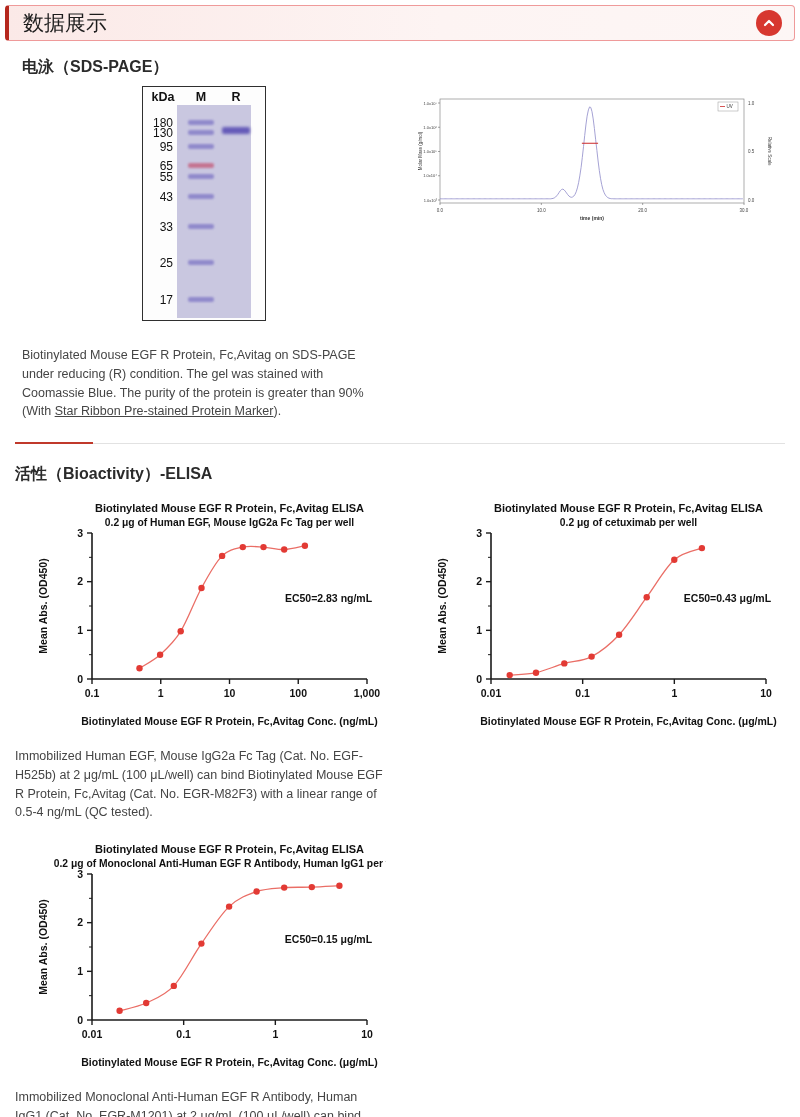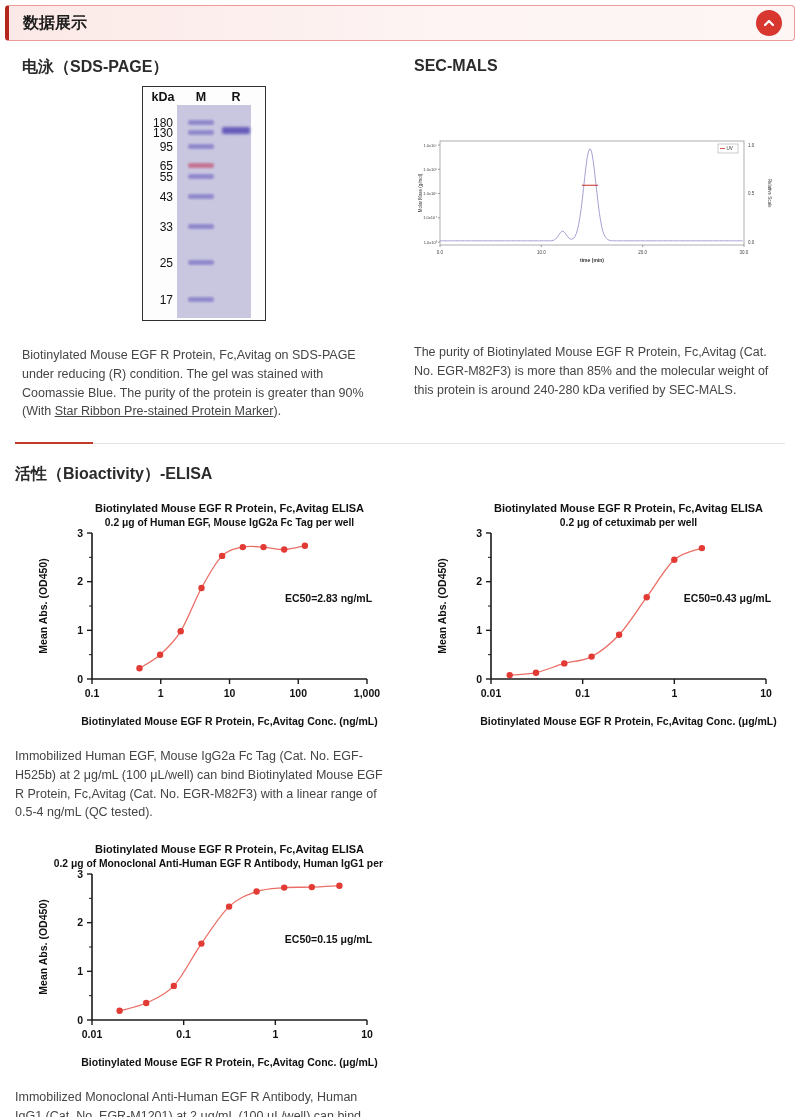--- a/index.html
+++ b/index.html
@@ -17,21 +17,21 @@
     height: 36px;
     border: 1px solid #ef9a9a;
     border-left: 4px solid #b5271d;
     border-radius: 4px;
     background: linear-gradient(90deg, #fbe9e7 0%, #fdf4f3 55%, #fdf6f5 100%);
     display: flex;
     align-items: center;
     justify-content: space-between;
     padding: 0 12px 0 14px;
   }
-  .panel-header h1 { font-size: 16px; font-weight: 700; color: #1c1c1c; }
+  .panel-header h1 { font-size: 21px; font-weight: 400; color: #1c1c1c; }
   .collapse-btn {
     width: 26px; height: 26px; border-radius: 50%;
     background: #d7372f; border: none; cursor: pointer;
     display: flex; align-items: center; justify-content: center;
     flex: 0 0 auto;
   }
 
   
   .cols { display: grid; grid-template-columns: 1fr 1fr; column-gap: 28px; padding: 0 22px; }
   .sec-title { font-size: 16px; font-weight: 700; color: #2b2b2b; margin: 16px 0 8px 0; }
@@ -102,21 +102,20 @@
             <span class="ladder-label" style="left:1px;top:169px;">25</span>
             <div class="band" style="left:45px;top:173px;width:26px;height:5px;background:#837bc7;opacity:.8;"></div>
             <span class="ladder-label" style="left:1px;top:206px;">17</span>
             <div class="band" style="left:45px;top:210px;width:26px;height:5px;background:#837bc7;opacity:.8;"></div>
             <div class="band" style="left:79px;top:40px;width:28px;height:7px;background:#5b50b5;opacity:.9;filter:blur(1.4px);"></div>
           </div>
       </div>
       <p class="caption"><span>Biotinylated Mouse EGF R Protein, Fc,Avitag on SDS-PAGE under reducing (R) condition. The gel was stained with Coomassie Blue. The purity of the protein is greater than 90% (With </span><span class="link">Star Ribbon Pre-stained Protein Marker</span><span>).</span></p>
     </div>
     <div>
-      <h2 class="sec-title">SEC-MALS</h2>
       <div class="figwrap">
         <figure style="position:absolute;top:48px;left:0;"><svg width="372" height="140" viewBox="0 0 372 140">
               <rect x="26" y="10" width="304" height="104" fill="#ffffff" stroke="#8a8a8a" stroke-width="0.7"></rect>
               <polyline points="26.0,109.8 27.2,109.8 28.4,109.8 29.6,109.8 30.9,109.8 32.1,109.8 33.3,109.8 34.5,109.8 35.7,109.8 36.9,109.8 38.2,109.8 39.4,109.8 40.6,109.8 41.8,109.8 43.0,109.8 44.2,109.8 45.5,109.8 46.7,109.8 47.9,109.8 49.1,109.8 50.3,109.8 51.5,109.8 52.8,109.8 54.0,109.8 55.2,109.8 56.4,109.8 57.6,109.8 58.8,109.8 60.0,109.8 61.3,109.8 62.5,109.8 63.7,109.8 64.9,109.8 66.1,109.8 67.3,109.8 68.6,109.8 69.8,109.8 71.0,109.8 72.2,109.8 73.4,109.8 74.6,109.8 75.9,109.8 77.1,109.8 78.3,109.8 79.5,109.8 80.7,109.8 81.9,109.8 83.2,109.8 84.4,109.8 85.6,109.8 86.8,109.8 88.0,109.8 89.2,109.8 90.4,109.8 91.7,109.8 92.9,109.8 94.1,109.8 95.3,109.8 96.5,109.8 97.7,109.8 99.0,109.8 100.2,109.8 101.4,109.8 102.6,109.8 103.8,109.8 105.0,109.8 106.3,109.8 107.5,109.8 108.7,109.8 109.9,109.8 111.1,109.8 112.3,109.8 113.6,109.8 114.8,109.8 116.0,109.8 117.2,109.8 118.4,109.8 119.6,109.8 120.8,109.8 122.1,109.8 123.3,109.8 124.5,109.8 125.7,109.8 126.9,109.8 128.1,109.8 129.4,109.8 130.6,109.8 131.8,109.8 133.0,109.8 134.2,109.8 135.4,109.8 136.7,109.8 137.9,109.6 139.1,109.4 140.3,108.9 141.5,108.1 142.7,106.8 144.0,105.2 145.2,103.3 146.4,101.6 147.6,100.5 148.8,100.1 150.0,100.8 151.2,102.1 152.5,103.9 153.7,105.6 154.9,107.0 156.1,107.9 157.3,108.3 158.5,108.0 159.8,107.1 161.0,105.4 162.2,102.8 163.4,98.9 164.6,93.7 165.8,86.9 167.1,78.4 168.3,68.5 169.5,57.7 170.7,46.5 171.9,36.0 173.1,27.2 174.4,20.9 175.6,17.9 176.8,18.5 178.0,22.7 179.2,29.9 180.4,39.4 181.6,50.2 182.9,61.4 184.1,72.0 185.3,81.4 186.5,89.3 187.7,95.6 188.9,100.4 190.2,103.8 191.4,106.1 192.6,107.6 193.8,108.6 195.0,109.2 196.2,109.5 197.5,109.7 198.7,109.7 199.9,109.8 201.1,109.8 202.3,109.8 203.5,109.8 204.8,109.8 206.0,109.8 207.2,109.8 208.4,109.8 209.6,109.8 210.8,109.8 212.0,109.8 213.3,109.8 214.5,109.8 215.7,109.8 216.9,109.8 218.1,109.8 219.3,109.8 220.6,109.8 221.8,109.8 223.0,109.8 224.2,109.8 225.4,109.8 226.6,109.8 227.9,109.8 229.1,109.8 230.3,109.8 231.5,109.8 232.7,109.8 233.9,109.8 235.2,109.8 236.4,109.8 237.6,109.8 238.8,109.8 240.0,109.8 241.2,109.8 242.4,109.8 243.7,109.8 244.9,109.8 246.1,109.8 247.3,109.8 248.5,109.8 249.7,109.8 251.0,109.8 252.2,109.8 253.4,109.8 254.6,109.8 255.8,109.8 257.0,109.8 258.3,109.8 259.5,109.8 260.7,109.8 261.9,109.8 263.1,109.8 264.3,109.8 265.6,109.8 266.8,109.8 268.0,109.8 269.2,109.8 270.4,109.8 271.6,109.8 272.8,109.8 274.1,109.8 275.3,109.8 276.5,109.8 277.7,109.8 278.9,109.8 280.1,109.8 281.4,109.8 282.6,109.8 283.8,109.8 285.0,109.8 286.2,109.8 287.4,109.8 288.7,109.8 289.9,109.8 291.1,109.8 292.3,109.8 293.5,109.8 294.7,109.8 296.0,109.8 297.2,109.8 298.4,109.8 299.6,109.8 300.8,109.8 302.0,109.8 303.2,109.8 304.5,109.8 305.7,109.8 306.9,109.8 308.1,109.8 309.3,109.8 310.5,109.8 311.8,109.8 313.0,109.8 314.2,109.8 315.4,109.8 316.6,109.8 317.8,109.8 319.1,109.8 320.3,109.8 321.5,109.8 322.7,109.8 323.9,109.8 325.1,109.8 326.4,109.8 327.6,109.8 328.8,109.8 " fill="none" stroke="#9b97cf" stroke-width="0.9"></polyline>
               <line x1="167.86666666666667" y1="54.255" x2="184.08" y2="54.255" stroke="#cc2a2a" stroke-width="1"></line>
               <line x1="26" y1="114" x2="26" y2="116" stroke="#666" stroke-width="0.6"></line>
               <text x="26" y="123" text-anchor="middle" font-size="4.5" fill="#444">0.0</text>
               <line x1="127.33333333333333" y1="114" x2="127.33333333333333" y2="116" stroke="#666" stroke-width="0.6"></line>
               <text x="127.33333333333333" y="123" text-anchor="middle" font-size="4.5" fill="#444">10.0</text>
               <line x1="228.66666666666666" y1="114" x2="228.66666666666666" y2="116" stroke="#666" stroke-width="0.6"></line>
@@ -139,21 +138,20 @@
               <text x="334" y="64" font-size="4.5" fill="#444">0.5</text>
               <text x="334" y="112.5" font-size="4.5" fill="#444">0.0</text>
               <text transform="translate(354,62) rotate(90)" text-anchor="middle" font-size="4.5" fill="#333">Relative Scale</text>
               <g>
                 <rect x="304" y="13" width="20" height="9" fill="#fff" stroke="#999" stroke-width="0.5"></rect>
                 <line x1="306" y1="17.5" x2="311" y2="17.5" stroke="#cc2a2a" stroke-width="0.8"></line>
                 <text x="312.5" y="19" font-size="4.5" fill="#333">UV</text>
               </g>
             </svg></figure>
       </div>
-      <p class="caption">The purity of Biotinylated Mouse EGF R Protein, Fc,Avitag (Cat. No. EGR-M82F3) is more than 85% and the molecular weight of this protein is around 240-280 kDa verified by SEC-MALS.</p>
     </div>
   </div>
 
   <div class="divider">
       <span class="accent"></span>
     </div>
 
   <div style="padding:0 15px;">
     <h2 class="sec-title" style="margin-top:20px;margin-bottom:14px;">活性（Bioactivity）-ELISA</h2>
   </div>

